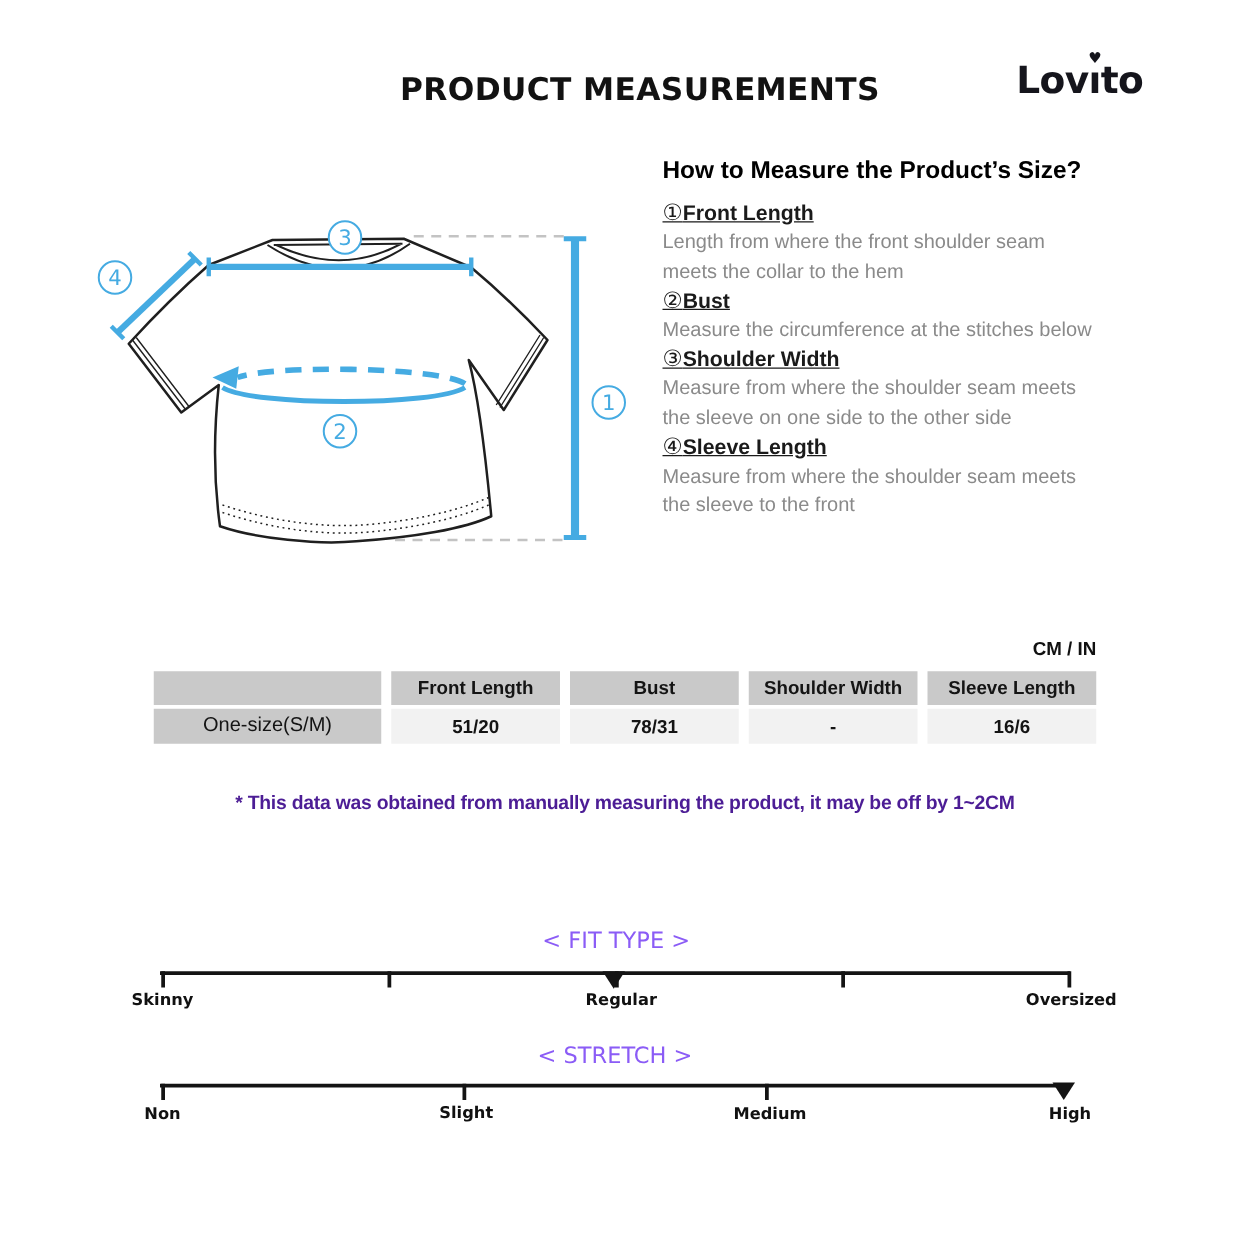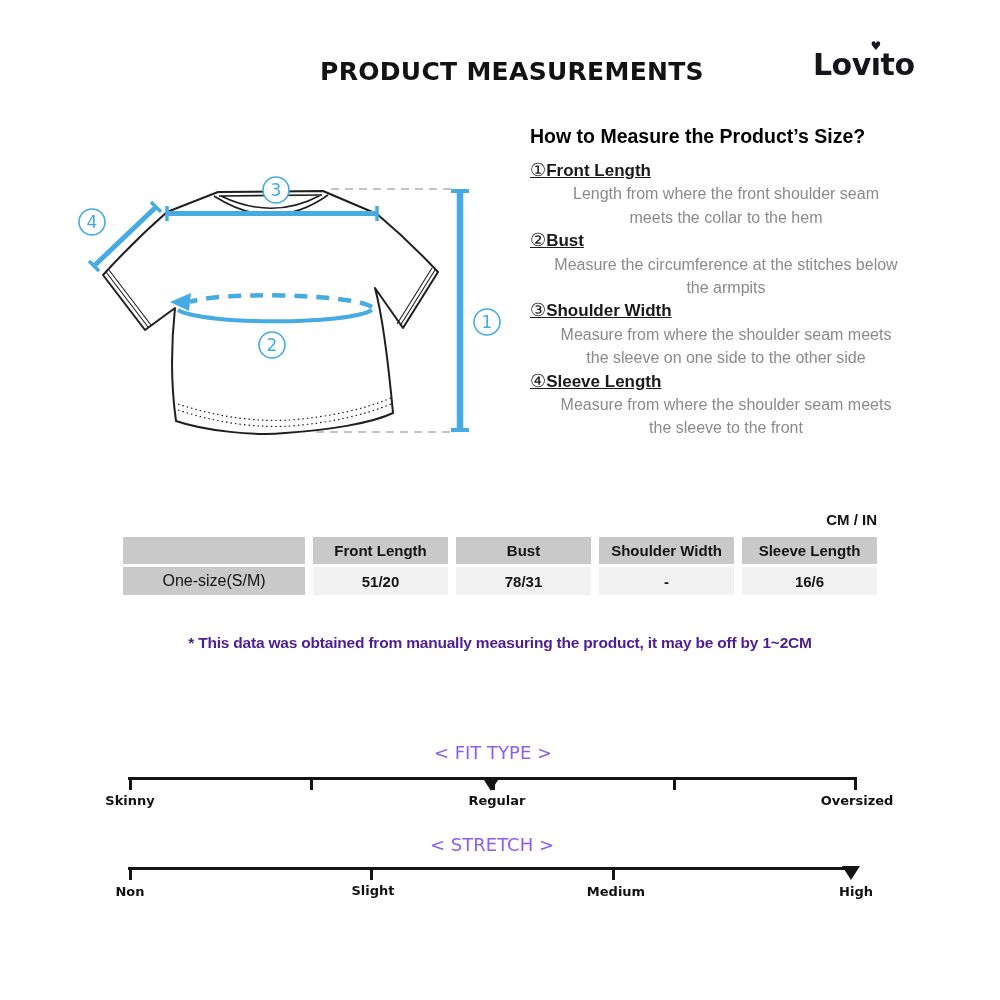--- a/index.html
+++ b/index.html
@@ -15,21 +15,21 @@
   .brand-heart{position:absolute;left:50%;top:-7px;transform:translateX(-50%);
          font-size:12px;line-height:12px;color:#15151c;}
 
   .diagram{position:absolute;left:60px;top:150px;}
 
   .howto{position:absolute;left:530px;top:124px;width:392px;}
   .howto-title{font-size:19.5px;font-weight:700;color:#000;line-height:24px;margin-bottom:11px;}
   .mi-title{font-size:17px;font-weight:700;color:#1a1a1a;line-height:23.4px;text-decoration:underline;}
   .mi-num{font-weight:400;font-size:18px;}
   .mi-desc{font-size:16px;font-weight:400;color:#8a8a8a;line-height:23.4px;}
-  .dline{display:block;text-align:center;}
+  .dline{display:block;}
 
   .unit-label{position:absolute;right:123px;top:511px;font-size:15px;font-weight:700;color:#111;}
   .size-table{position:absolute;left:123px;top:537px;display:grid;
               grid-template-columns:182px 135px 135px 135px 135px;column-gap:8px;row-gap:3px;}
   .size-table .cell{display:flex;align-items:center;justify-content:center;}
   .size-table .th{height:27px;background:#c9c9c9;font-size:15px;font-weight:700;color:#141414;}
   .size-table .td{height:28px;background:#f2f2f2;font-size:15px;font-weight:700;color:#141414;}
   .size-table .size-cell{background:#c9c9c9;font-weight:400;font-size:16px;}
 
   .disclaimer{position:absolute;left:0;right:0;top:634px;text-align:center;
@@ -106,21 +106,20 @@
       <div class="mi-desc">
         <span class="dline">Length from where the front shoulder seam</span>
         <span class="dline">meets the collar to the hem</span>
       </div>
     </div>
 
     <div class="mi">
       <div class="mi-title"><span class="mi-num">②</span><span>Bust</span></div>
       <div class="mi-desc">
         <span class="dline">Measure the circumference at the stitches below</span>
-        <span class="dline">the armpits</span>
       </div>
     </div>
 
     <div class="mi">
       <div class="mi-title"><span class="mi-num">③</span><span>Shoulder Width</span></div>
       <div class="mi-desc">
         <span class="dline">Measure from where the shoulder seam meets</span>
         <span class="dline">the sleeve on one side to the other side</span>
       </div>
     </div>

